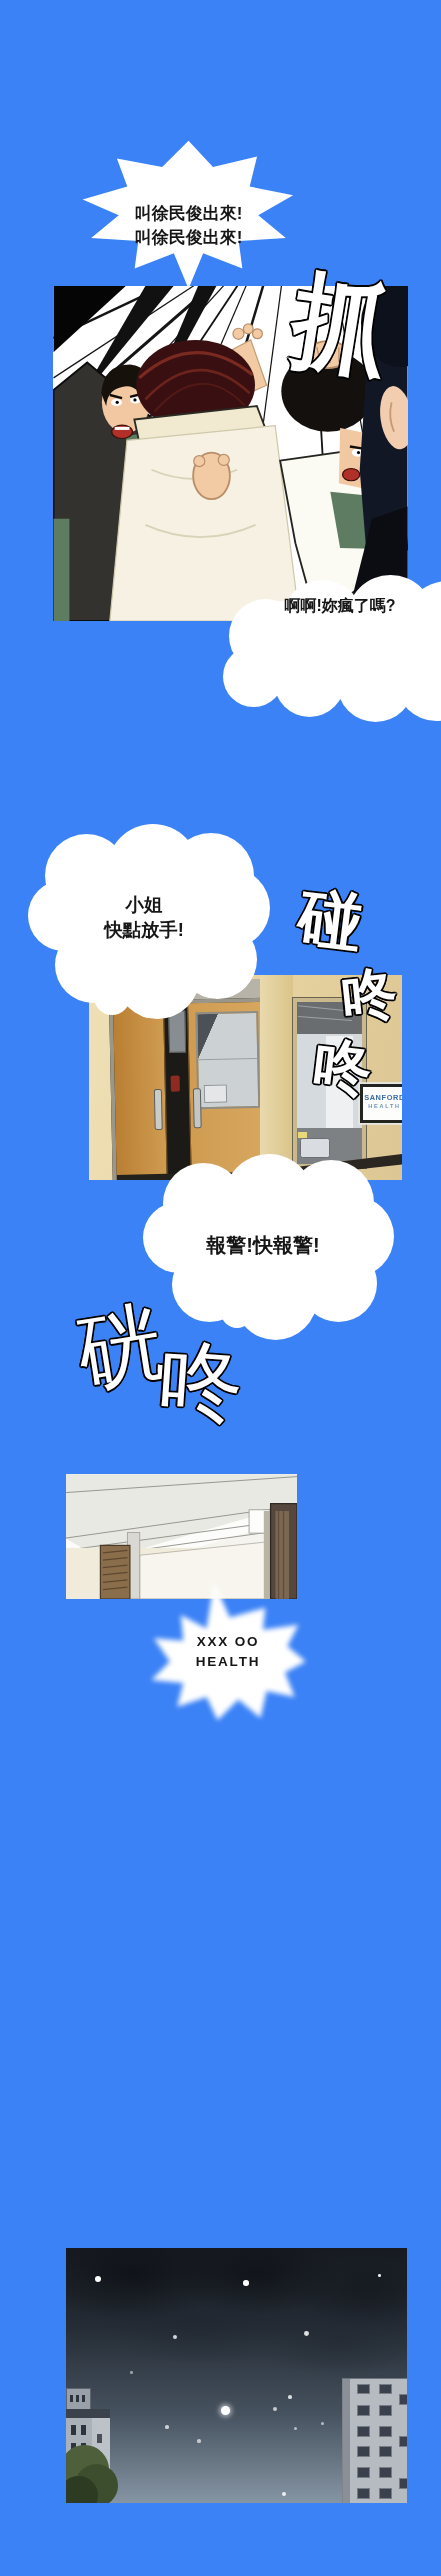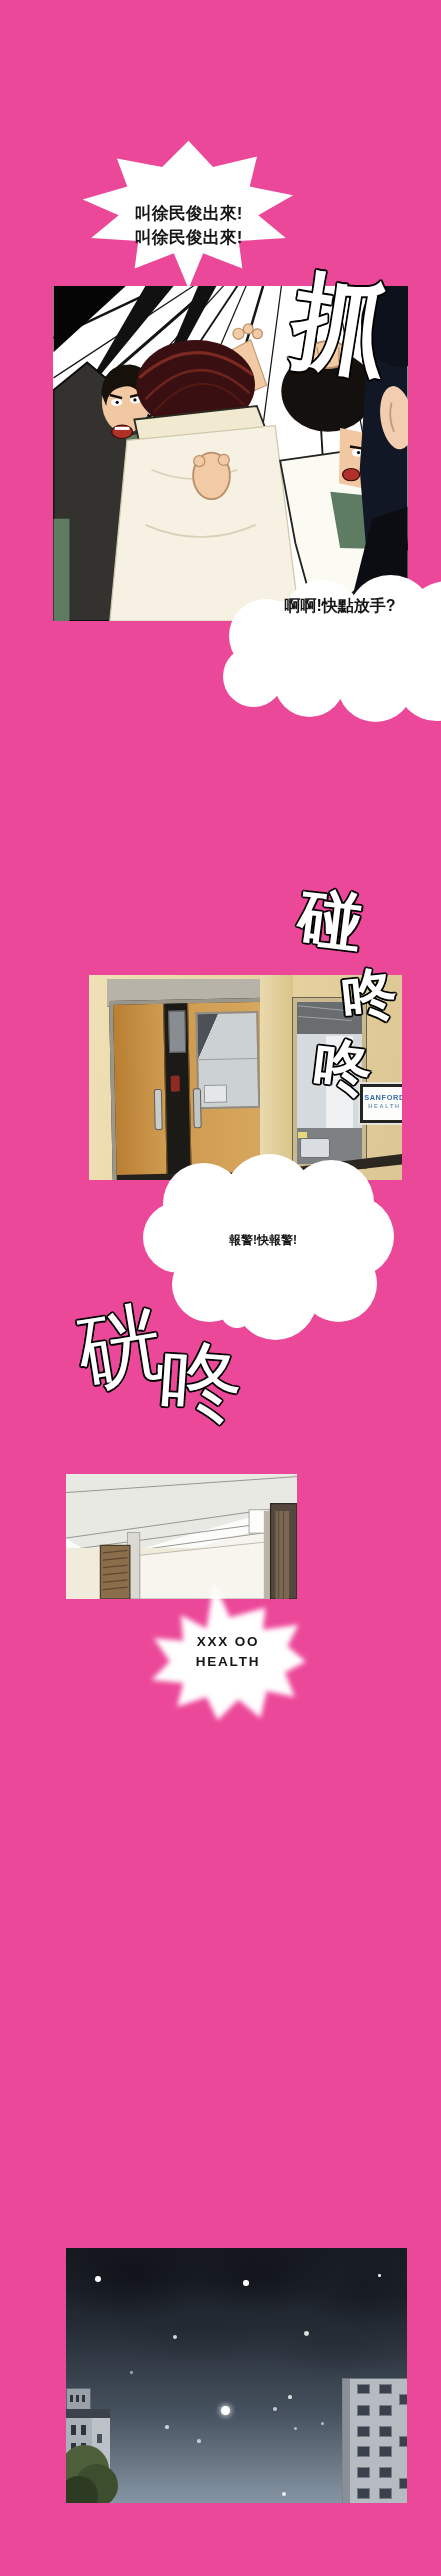--- a/index.html
+++ b/index.html
@@ -1,16 +1,16 @@
 <!DOCTYPE html>
 <html style="font-size:9.8px"><head>
 <meta charset="utf-8">
 <style>
   html,body{margin:0;padding:0;background:#000;}
-  #page{position:relative;width:442px;height:2576px;background:#ec4899;overflow:hidden;
+  #page{position:relative;width:442px;height:2576px;background:#3b82f6;overflow:hidden;
         font-family:"Liberation Sans","DejaVu Sans",sans-serif;}
   .panel{position:absolute;z-index:5;overflow:hidden;background:#fff;}
   .cloud{position:absolute;z-index:20;}
   .lobe{position:absolute;background:#fff;border-radius:50%;}
   .core{position:absolute;background:#fff;border-radius:28px;}
   .btxt{position:absolute;left:0;right:0;text-align:center;color:#161616;
         font-weight:600;white-space:nowrap;z-index:26;line-height:1.25;}
   .sfx{position:absolute;z-index:30;color:#fff;font-weight:700;line-height:1;
        text-shadow:1.8px 0 0 #000,-1.8px 0 0 #000,0 1.8px 0 #000,0 -1.8px 0 #000,
        1.2px 1.2px 0 #000,-1.2px -1.2px 0 #000,1.2px -1.2px 0 #000,-1.2px 1.2px 0 #000;}
@@ -123,23 +123,39 @@
   <div class="cloud" style="left:238px;top:574px;width:204px;height:131px;">
     <div class="lobe" style="left:-9.2px;top:24.5px;width:74px;height:74px;"></div>
     <div class="lobe" style="left:44px;top:6.1px;width:81px;height:81px;"></div>
     <div class="lobe" style="left:109px;top:1.2px;width:87px;height:87px;"></div>
     <div class="lobe" style="left:164px;top:7.4px;width:93px;height:93px;"></div>
     <div class="lobe" style="left:-15.3px;top:72px;width:61px;height:61px;"></div>
     <div class="lobe" style="left:36px;top:72px;width:71px;height:71px;"></div>
     <div class="lobe" style="left:99px;top:71px;width:77px;height:77px;"></div>
     <div class="lobe" style="left:158px;top:66px;width:81px;height:81px;"></div>
     <div class="core" style="left:18.4px;top:27px;width:185px;height:81px;"></div>
-    <div class="btxt" style="top:22px;font-size:16px;">啊啊!快點放手?</div>
-  </div>
-
+    <div class="btxt" style="top:22px;font-size:16px;">啊啊!妳瘋了嗎?</div>
+  </div>
+
+  <div class="cloud" style="left:38px;top:824px;width:212px;height:197px;">
+    <div class="lobe" style="left:7.4px;top:9.8px;width:83px;height:83px;"></div>
+    <div class="lobe" style="left:69px;top:0px;width:92px;height:92px;"></div>
+    <div class="lobe" style="left:130px;top:8.6px;width:86px;height:86px;"></div>
+    <div class="lobe" style="left:152px;top:44px;width:80px;height:80px;"></div>
+    <div class="lobe" style="left:140px;top:96px;width:79px;height:79px;"></div>
+    <div class="lobe" style="left:77px;top:110px;width:85px;height:85px;"></div>
+    <div class="lobe" style="left:17px;top:103px;width:76px;height:76px;"></div>
+    <div class="lobe" style="left:-9.8px;top:56px;width:71px;height:71px;"></div>
+    <div class="lobe" style="left:56px;top:155px;width:36px;height:36px;"></div>
+    <div class="lobe" style="left:96px;top:163px;width:31px;height:31px;"></div>
+    <div class="lobe" style="left:130px;top:156px;width:26px;height:26px;"></div>
+    <div class="core" style="left:24.5px;top:32px;width:163px;height:117px;"></div>
+    <div class="btxt" style="top:69px;font-size:18.4px;">小姐</div>
+    <div class="btxt" style="top:94px;font-size:18.4px;">快點放手!</div>
+  </div>
 
   <div class="sfx" style="left:299px;top:888px;font-size:63px;transform:rotate(7deg);">碰</div>
   <div class="sfx" style="left:341px;top:967px;font-size:56px;transform:rotate(-6deg);">咚</div>
   <div class="sfx" style="left:313px;top:1038px;font-size:59px;transform:rotate(7deg);">咚</div>
 
   <div class="panel" style="left:89px;top:975px;width:313px;height:205px;background:linear-gradient(100deg,#efe0b6 0%,#e6d2a0 55%,#dcc693 100%);">
     <div class="abs" style="left:18.4px;top:3.7px;width:153px;height:27px;background:#b7b3a9;border-bottom:1.8px solid #8d8a80;"></div>
     <div class="abs" style="left:19.6px;top:26px;width:159px;height:180px;transform:rotate(-1.2deg);transform-origin:top left;background:#23211c;border:4.9px solid #9b968a;border-bottom:none;">
       <div class="abs" style="left:0px;top:0px;width:50px;height:170px;background:linear-gradient(90deg,#b97f33,#cf9c52);border-right:1.8px solid #7a5524;">
         <div class="abs" style="right:3.1px;top:85px;width:6.1px;height:39px;background:#c9ccc9;border:0.6px solid #5e5e5a;border-radius:2.5px;"></div>
@@ -181,21 +197,21 @@
     <div class="lobe" style="left:136px;top:6.1px;width:86px;height:86px;"></div>
     <div class="lobe" style="left:161px;top:42px;width:81px;height:81px;"></div>
     <div class="lobe" style="left:148px;top:91px;width:77px;height:77px;"></div>
     <div class="lobe" style="left:82px;top:103px;width:83px;height:83px;"></div>
     <div class="lobe" style="left:19.6px;top:93px;width:75px;height:75px;"></div>
     <div class="lobe" style="left:-8.6px;top:48px;width:71px;height:71px;"></div>
     <div class="lobe" style="left:69px;top:142px;width:32px;height:32px;"></div>
     <div class="lobe" style="left:105px;top:148px;width:28px;height:28px;"></div>
     <div class="lobe" style="left:139px;top:141px;width:24.5px;height:24.5px;"></div>
     <div class="core" style="left:26px;top:29px;width:171px;height:110px;"></div>
-    <div class="btxt" style="top:79px;font-size:12px;">報警!快報警!</div>
+    <div class="btxt" style="top:79px;font-size:20px;">報警!快報警!</div>
   </div>
 
   <div class="sfx" style="left:72px;top:1310px;font-size:86px;font-weight:400;transform:rotate(-9deg);transform-origin:top left;">硄</div>
   <div class="sfx" style="left:161px;top:1335px;font-size:86px;font-weight:400;transform:rotate(4deg);transform-origin:top left;">咚</div>
 
   <div class="panel" style="left:66px;top:1474px;width:231px;height:125px;">
     <svg width="231" height="125" viewBox="0 0 376 203">
       <rect width="376" height="203" fill="#f5f4ef"></rect>
       <polygon points="0,0 376,0 376,52 300,70 60,140 0,105" fill="#e9e9e4"></polygon>
       <polygon points="0,105 60,140 300,70 376,52 376,74 305,92 70,162 0,124" fill="#fcfcfa"></polygon>

